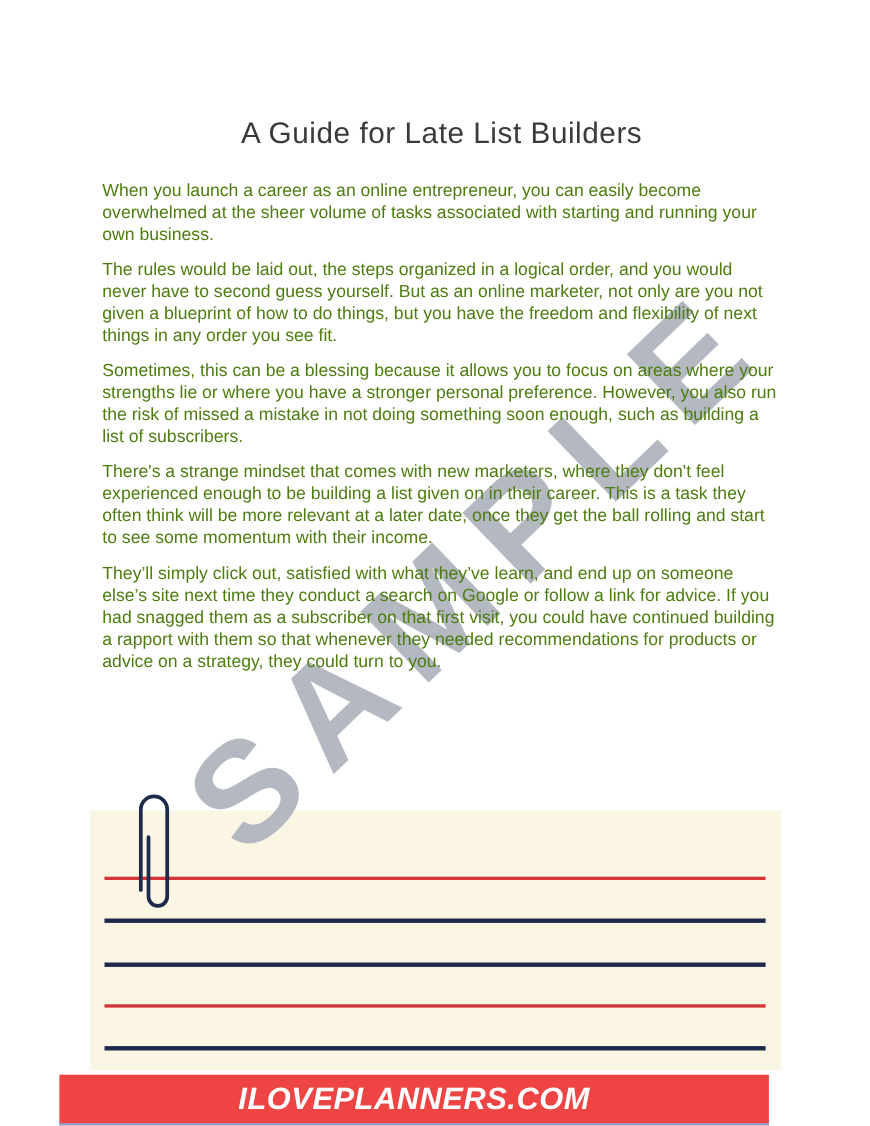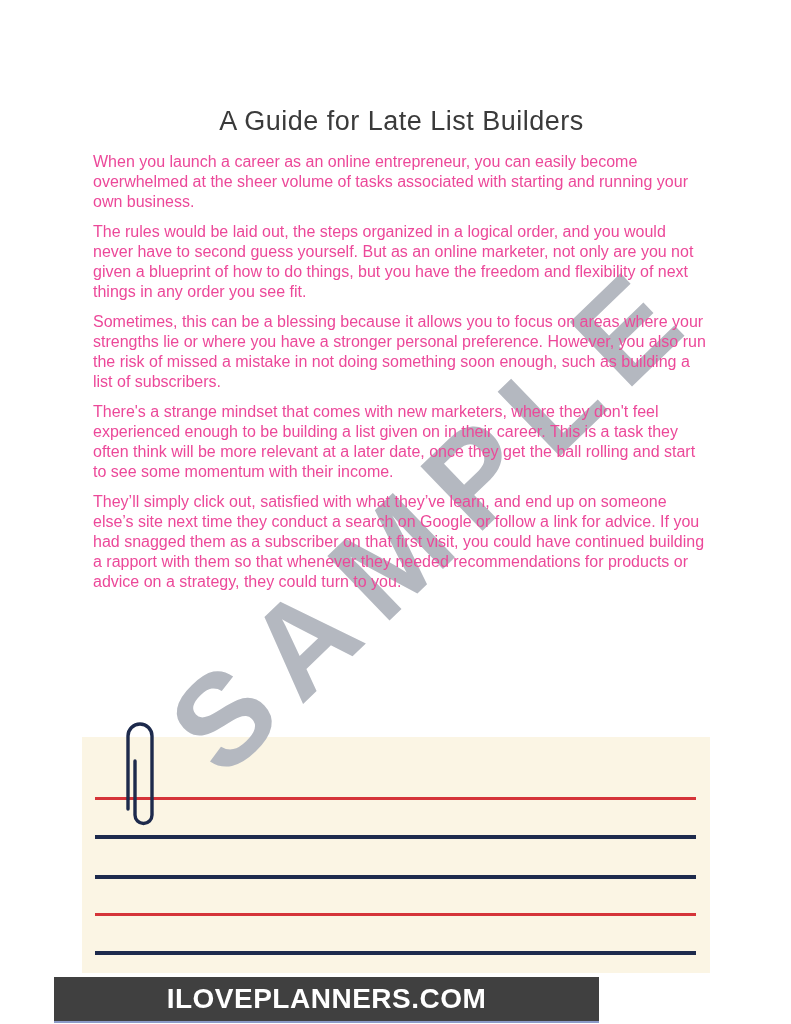--- a/index.html
+++ b/index.html
@@ -28,24 +28,24 @@
     z-index: 2;
   }
   .content {
     position: absolute;
     top: 152px;
     left: 93px;
     width: 614px;
     z-index: 2;
   }
   .content p {
-    margin: 0 0 10px 0;
+    margin: 12px 0 10px 0;
     font-size: 16px;
     line-height: 20px;
-    color: #ec4899;
+    color: #4d7c0f;
   }
   .watermark {
     position: absolute;
     left: 432px;
     top: 517px;
     transform: translate(-50%, -50%) rotate(-44deg);
     transform-origin: center center;
     font-size: 130px;
     font-weight: 700;
     letter-spacing: 0.16em;
@@ -80,28 +80,29 @@
     left: 126px;
     top: 721px;
     width: 34px;
     height: 112px;
     z-index: 2;
   }
   .footer-bar {
     position: absolute;
     left: 54px;
     top: 977px;
-    width: 545px;
+    width: 645px;
     height: 44px;
-    background: #404040;
+    background: #ef4444;
     border-bottom: 2px solid #8d9cc9;
     display: flex;
     align-items: center;
     justify-content: center;
     z-index: 2;
+    font-style: italic;
   }
   .footer-text {
     color: #ffffff;
     font-size: 28px;
     font-weight: 700;
     letter-spacing: 0.5px;
   }
 </style>
 </head>
 <body>

